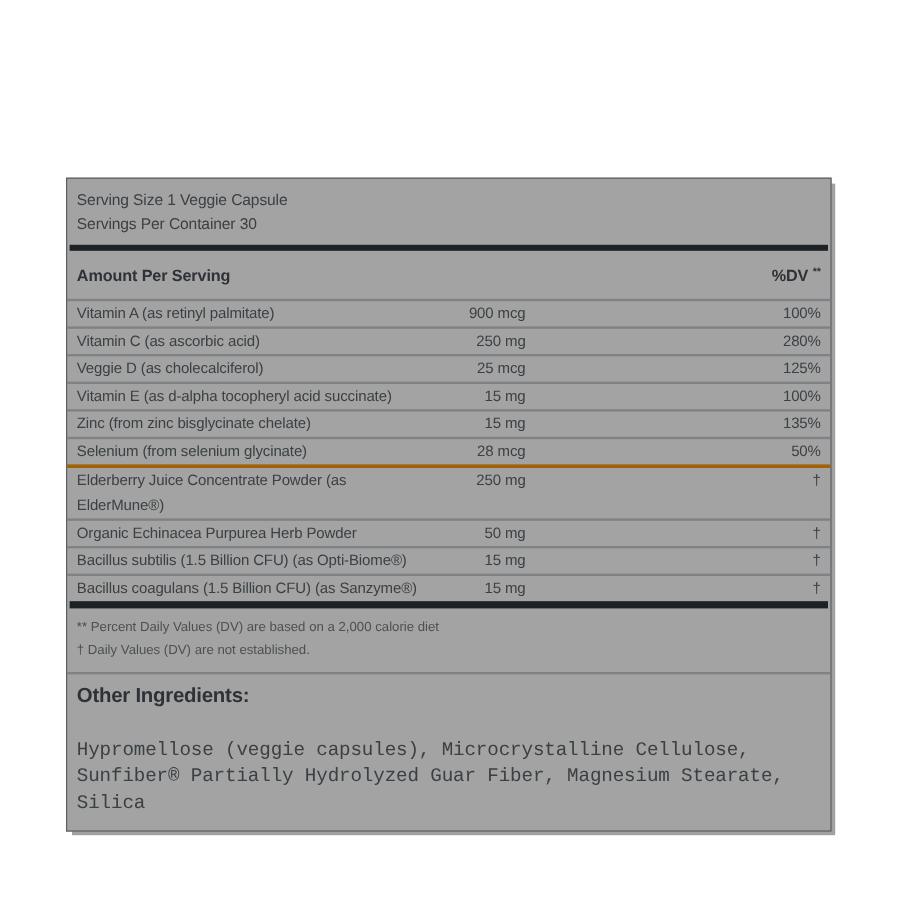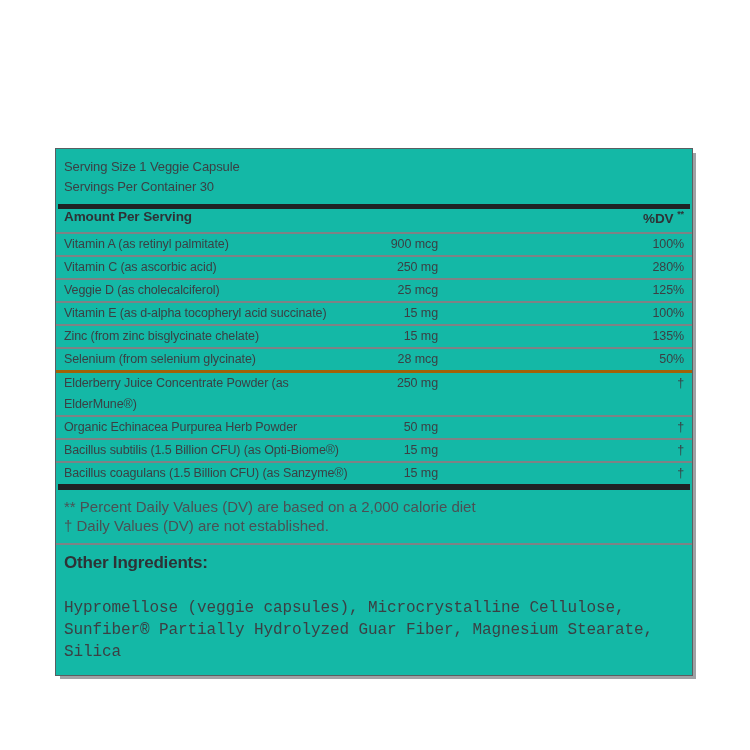--- a/index.html
+++ b/index.html
@@ -7,41 +7,41 @@
   body {
     position: relative;
     font-family: "Liberation Sans", sans-serif;
     color: #3b4044;
   }
   .panel {
     position: absolute;
     left: 55px;
     top: 148px;
     width: 638px;
-    background: #14b8a6;
+    background: #a3a3a3;
     border: 1px solid #5a5e61;
     box-shadow: 4px 4px 0 -1px #9ea2a5;
   }
   .serving-info {
     padding: 8px 8px 7px 8px;
     font-size: 13px;
     line-height: 20px;
     letter-spacing: -0.1px;
   }
   .thick-bar {
     height: 5px;
     background: #1f2224;
     margin: 0 2px;
   }
   .thick-bar.bottom { height: 6px; }
   .hdr-row {
     display: flex;
     justify-content: space-between;
-    align-items: flex-start;
-    height: 25px;
+    align-items: center;
+    height: 42px;
     padding: 0 8px;
     border-bottom: 2px solid #7e8285;
     font-weight: bold;
     font-size: 13.5px;
     color: #2e3236;
     letter-spacing: -0.1px;
   }
   .hdr-dv sup { font-size: 9px; font-weight: bold; }
   .row {
     display: grid;
@@ -54,21 +54,21 @@
     align-items: start;
     gap: 34px;
   }
   .row .cell-name { white-space: pre-line; }
   .row .cell-amt { text-align: right; }
   .row .cell-dv  { text-align: right; }
   .row.heavy { border-bottom: 3px solid #a16207; }
   .row.last { border-bottom: none; }
   .footnotes {
     padding: 7px 8px 8px 8px;
-    font-size: 15px;
+    font-size: 11px;
     line-height: 19px;
     color: #4b5054;
     border-bottom: 2px solid #7e8285;
     letter-spacing: 0;
   }
   .other {
     padding: 8px 8px 12px 8px;
   }
   .other .other-title {
     font-size: 17px;

